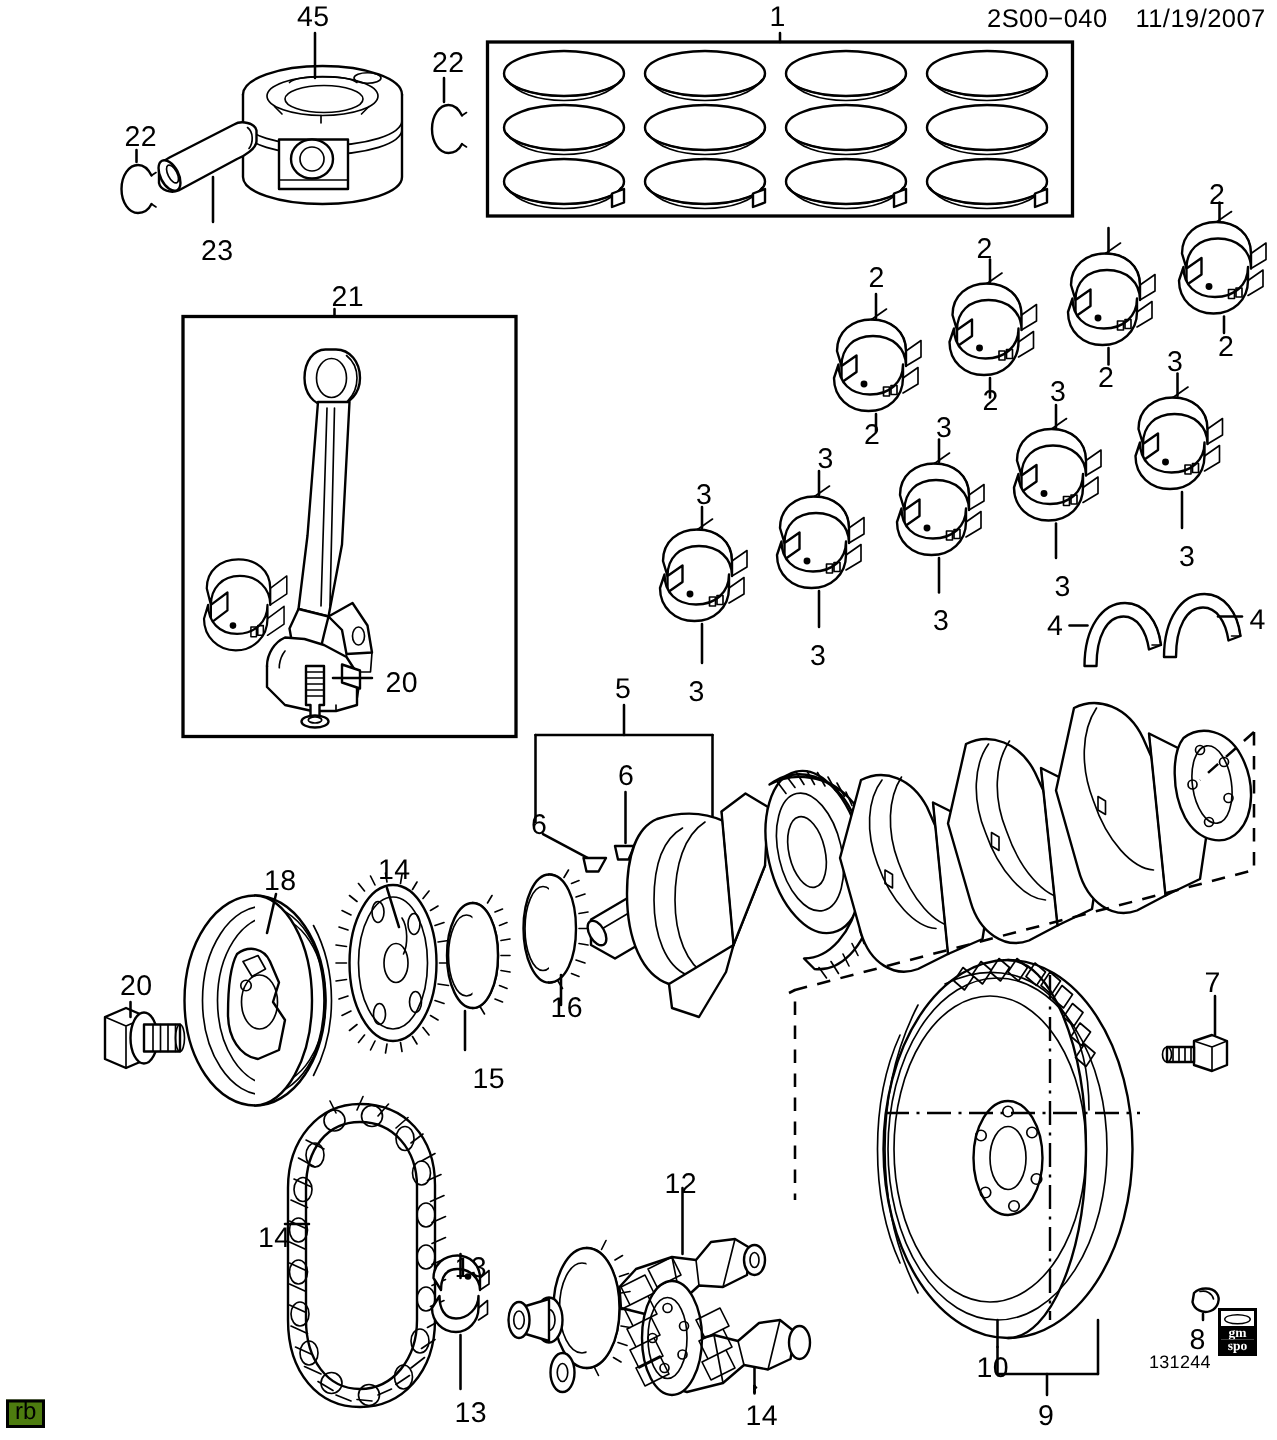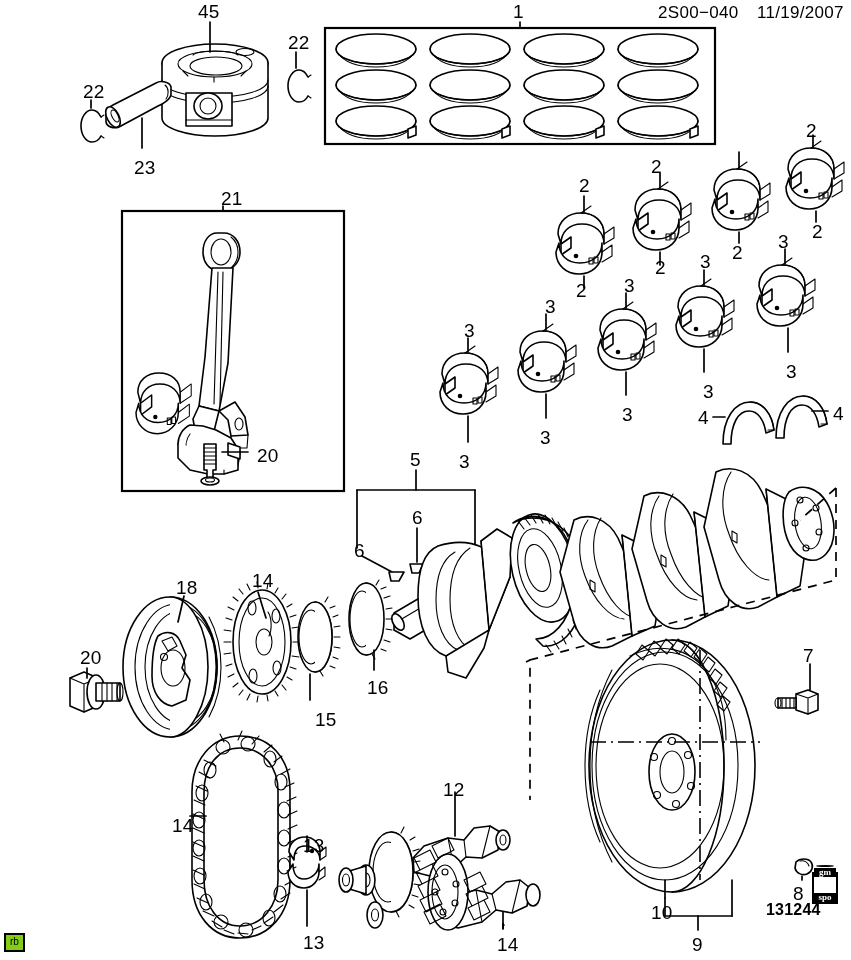--- a/index.html
+++ b/index.html
@@ -38,33 +38,33 @@
     letter-spacing: 0.2px;
   }
   .hdr {
     position: absolute;
     font-size: 17px;
     letter-spacing: 0.3px;
     white-space: nowrap;
   }
   .docnum {
     position: absolute;
-    font-size: 16px;
-    font-weight: bold;
+    font-size: 12px;
+    font-weight: normal;
     letter-spacing: 0.2px;
     white-space: nowrap;
     text-align: center;
   }
   .rbbox {
     position: absolute;
     border: 2px solid #000;
-    font-size: 10px;
+    font-size: 16px;
     padding: 1px 4px 2px 4px;
     line-height: 12px;
-    background: #84cc16;
+    background: #4d7c0f;
   }
   .gmspo {
     position: absolute;
     border: 2px solid #000;
     width: 26px;
     height: 32px;
     background: #fff;
     box-sizing: border-box;
     display: flex;
     flex-direction: column;
@@ -82,21 +82,20 @@
   }
   .gmspo .gm, .gmspo .spo {
     font-family: "Liberation Serif", serif;
     font-weight: bold;
     font-size: 9px;
     line-height: 9px;
     background: #000;
     color: #fff;
     width: 100%;
     text-align: center;
-    margin-top: 16px;
   }
   .gmspo .gm { margin-top: 1px; }
 </style>
 </head>
 <body>
 
 <div id="sheet">
 
   <svg id="art" viewBox="0 0 851 960" xmlns="http://www.w3.org/2000/svg">
     <defs>
@@ -664,21 +663,21 @@
   <div class="lbl" style="left:803px; top:646px;">7</div>
   <div class="lbl" style="left:793px; top:884px;">8</div>
   <div class="lbl" style="left:692px; top:935px;">9</div>
   <div class="lbl" style="left:651px; top:903px;">10</div>
   <div class="lbl" style="left:497px; top:935px;">14</div>
   <div class="lbl" style="left:443px; top:780px;">12</div>
   <div class="lbl" style="left:303px; top:836px;">13</div>
   <div class="lbl" style="left:303px; top:933px;">13</div>
   <div class="lbl" style="left:172px; top:816px;">14</div>
   <div class="lbl" style="left:315px; top:710px;">15</div>
-  <div class="lbl" style="left:367px; top:678px;">16</div>
+  <div class="lbl" style="left:367px; top:663px;">16</div>
   <div class="lbl" style="left:252px; top:571px;">14</div>
   <div class="lbl" style="left:176px; top:578px;">18</div>
   <div class="lbl" style="left:80px;  top:648px;">20</div>
   <div class="lbl" style="left:257px; top:446px;">20</div>
   <div class="lbl" style="left:221px; top:189px;">21</div>
   <div class="lbl" style="left:288px; top:33px;">22</div>
   <div class="lbl" style="left:83px;  top:82px;">22</div>
   <div class="lbl" style="left:134px; top:158px;">23</div>
   <div class="lbl" style="left:198px; top:2px;">45</div>
 

